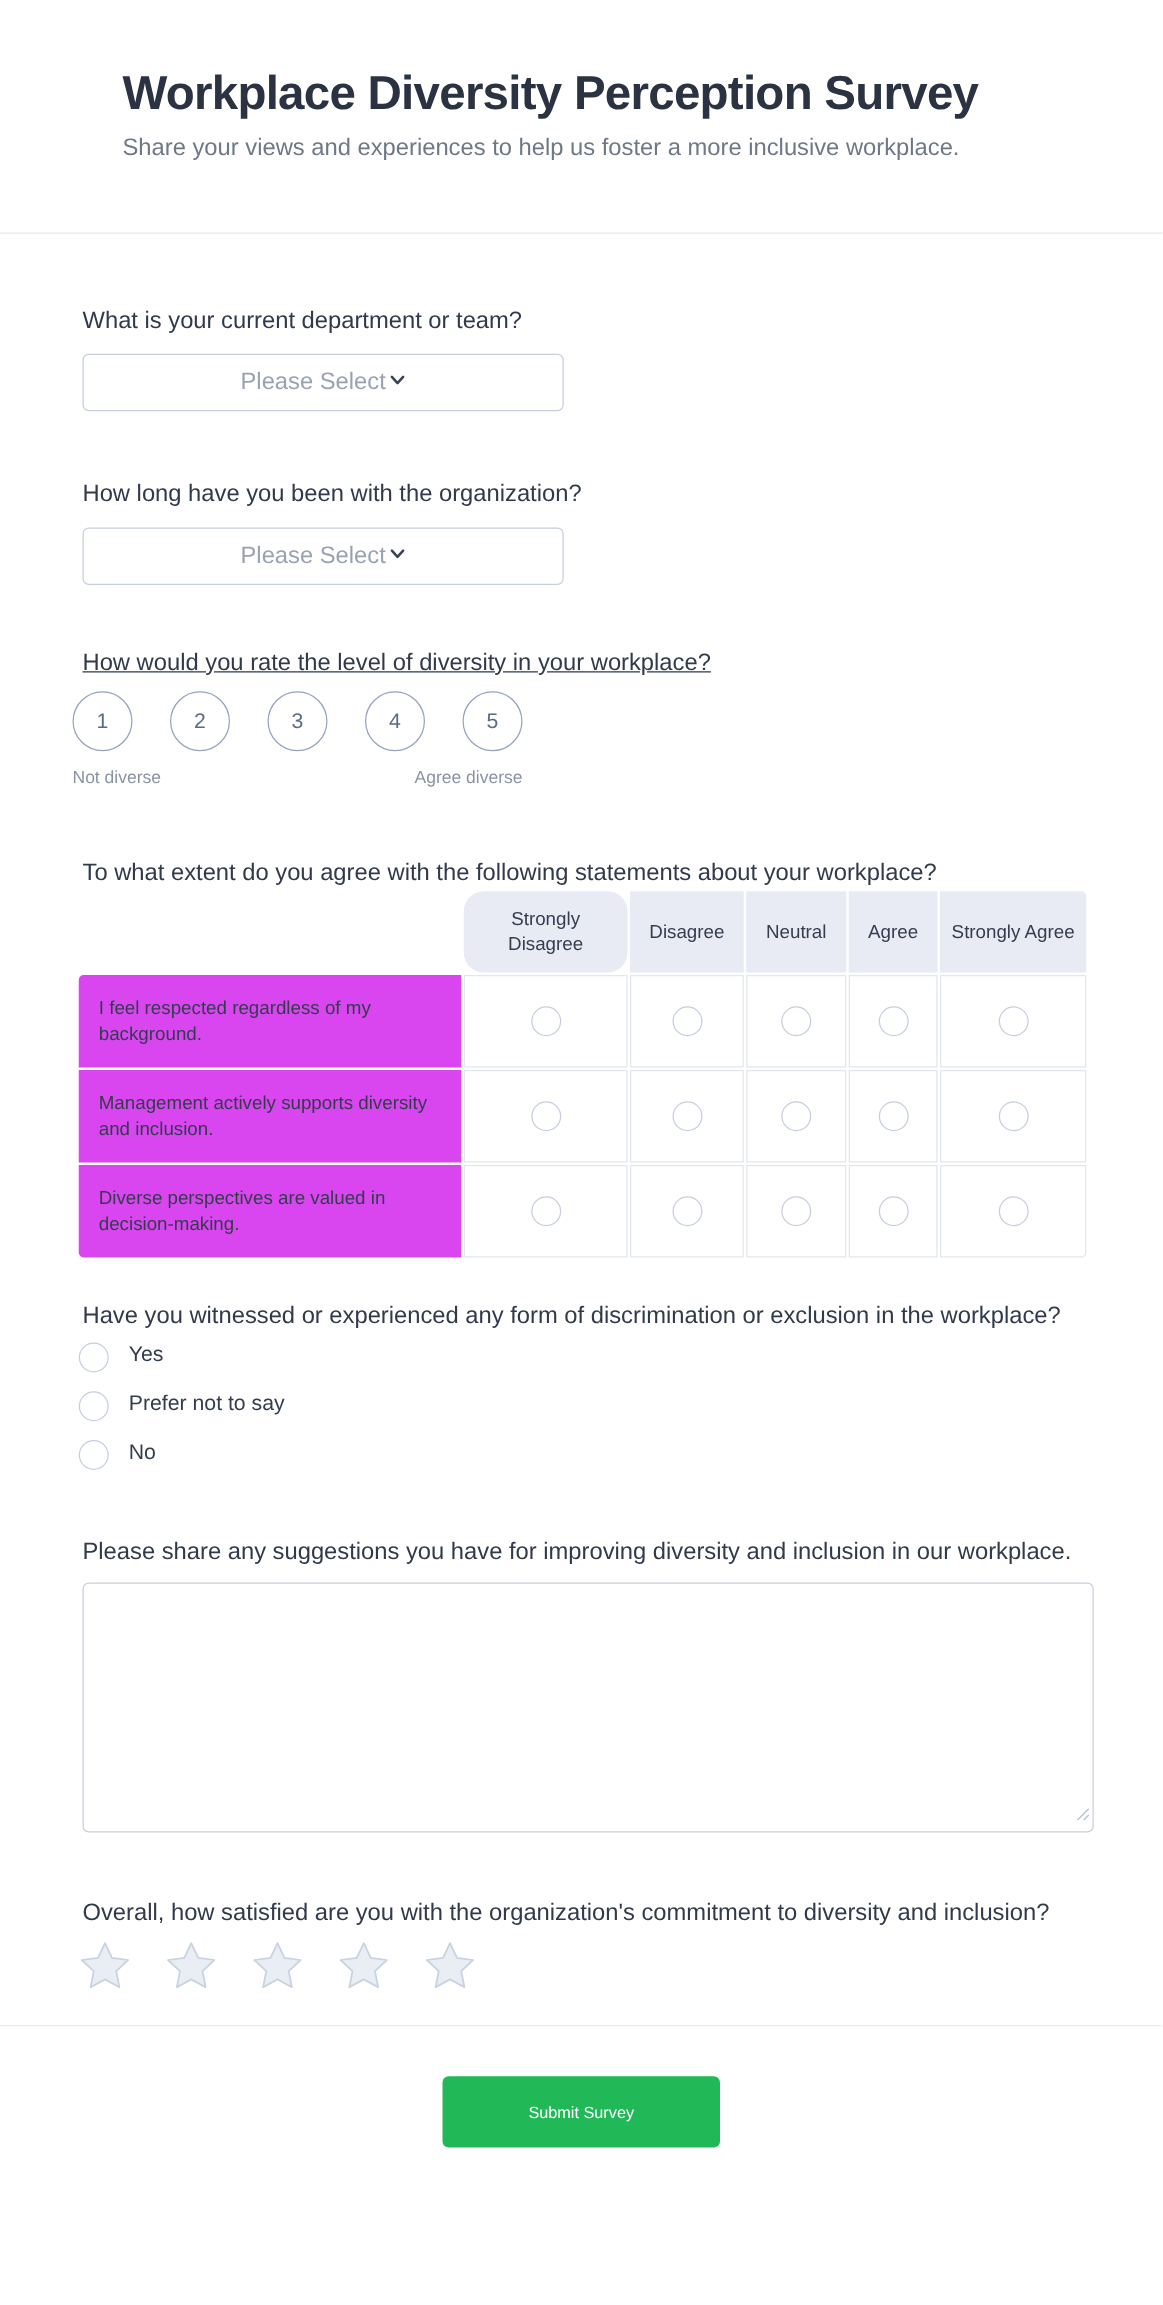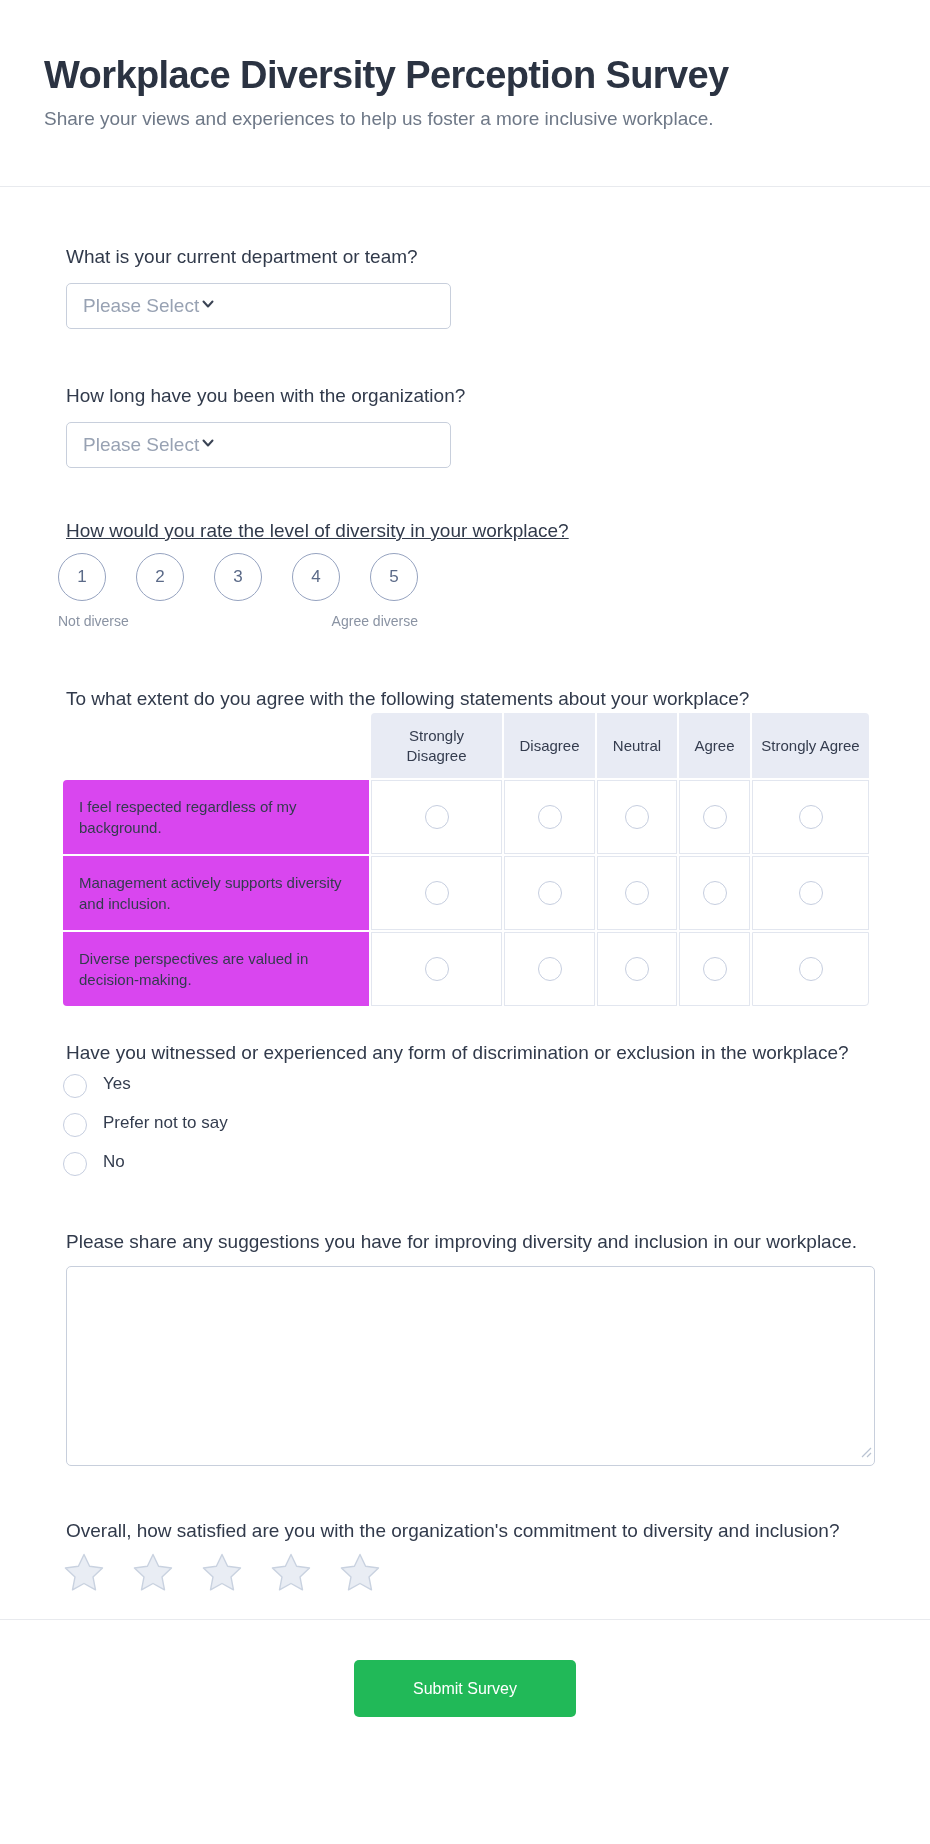--- a/index.html
+++ b/index.html
@@ -5,21 +5,21 @@
   * { box-sizing: border-box; margin: 0; padding: 0; }
   html, body { background: #ffffff; }
   body {
     width: 930px;
     font-family: "Liberation Sans", "DejaVu Sans", sans-serif;
     color: #313a4b;
   }
   .page { width: 930px; min-height: 1844px; background: #fff; }
 
   
-  header { padding: 52px 55px 0 44px; }
+  header { padding: 52px 55px 0 98px; }
   .form-title {
     font-size: 38px; line-height: 46px; font-weight: 700;
     letter-spacing: -0.6px; color: #2b3342;
   }
   .form-subtitle {
     margin-top: 7px; font-size: 19px; line-height: 27px; color: #6e7887;
   }
   .divider { height: 1px; background: #e8eaee; }
   .divider-top { margin-top: 54px; }
   .divider-bottom { margin-top: 22px; }
@@ -32,21 +32,21 @@
   .q3 { margin-top: 49px; text-decoration: underline; }
   .q4 { margin-top: 54px; }
   .q5 { margin-top: 33px; }
   .q6 { margin-top: 52px; }
   .q7 { margin-top: 51px; }
 
   
   .select {
     margin-top: 13px; width: 385px; height: 46px;
     border: 1px solid #c8cfdc; border-radius: 5px; background: #fff;
-    display: flex; align-items: center; justify-content: flex-start;
+    display: flex; align-items: center; justify-content: center;
     padding: 0 14px 0 16px; cursor: pointer;
   }
   .select .ph { font-size: 19px; color: #98a2b3; }
   .select svg { flex: 0 0 auto; }
 
   
   .scale { margin-top: 9px; margin-left: -8px; width: 360px; }
   .scale-circles { display: flex; gap: 30px; }
   .scale-circle {
     width: 48px; height: 48px; border-radius: 50%;
@@ -66,21 +66,21 @@
     grid-template-columns: 306px 131px 91px 80px 71px 117px;
     grid-template-rows: 65px 74px 74px 74px;
     gap: 2px;
   }
   .m-cell { display: flex; align-items: center; justify-content: center; }
   .m-corner { background: transparent; }
   .m-head {
     background: #e8ebf4; font-size: 15px; line-height: 20px;
     color: #343c4e; text-align: center; padding: 4px 6px;
   }
-  .m-head.first { border-top-left-radius: 4px; }
+  .m-head.first { border-top-left-radius: 4px; border-radius: 16px; }
   .m-head.last { border-top-right-radius: 4px; }
   .m-rowlabel {
     background: #d946ef; font-size: 15px; line-height: 21px; color: #333b4d;
     justify-content: flex-start; padding: 6px 16px; text-align: left;
   }
   .m-rowlabel.rfirst { border-top-left-radius: 4px; }
   .m-rowlabel.rlast { border-bottom-left-radius: 4px; }
   .m-opt { background: #fff; border: 1px solid #e2e6ef; cursor: pointer; }
   .m-opt.blast { border-bottom-right-radius: 4px; }
   .radio-circle {
@@ -106,21 +106,21 @@
   .resize-grip { position: absolute; right: 3px; bottom: 4px; pointer-events: none; }
 
   
   .stars { margin-top: 9px; margin-left: -3px; display: flex; gap: 27px; }
   .star { cursor: pointer; }
 
   
   .submit-row { padding-top: 40px; padding-bottom: 51px; text-align: center; }
   .submit-btn {
     width: 222px; height: 57px; border: none; border-radius: 5px;
-    background: #21b958; color: #ffffff; font-size: 16px; font-weight: 500;
+    background: #21b958; color: #ffffff; font-size: 13px; font-weight: 500;
     font-family: "Liberation Sans", "DejaVu Sans", sans-serif; cursor: pointer;
   }
 </style>
 </head>
 <body>
 
 <div class="page">
 
   <header>
     <h1 class="form-title">Workplace Diversity Perception Survey</h1>

